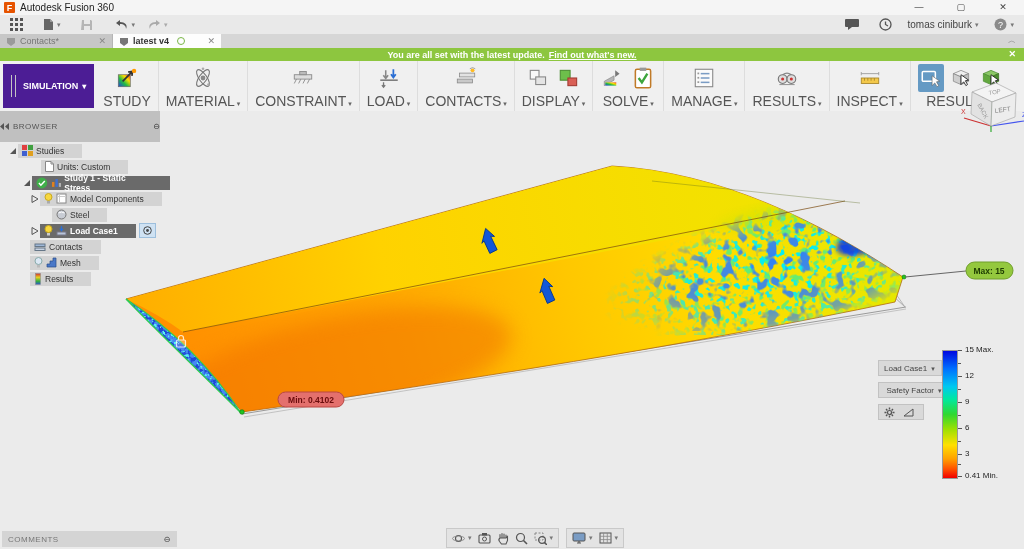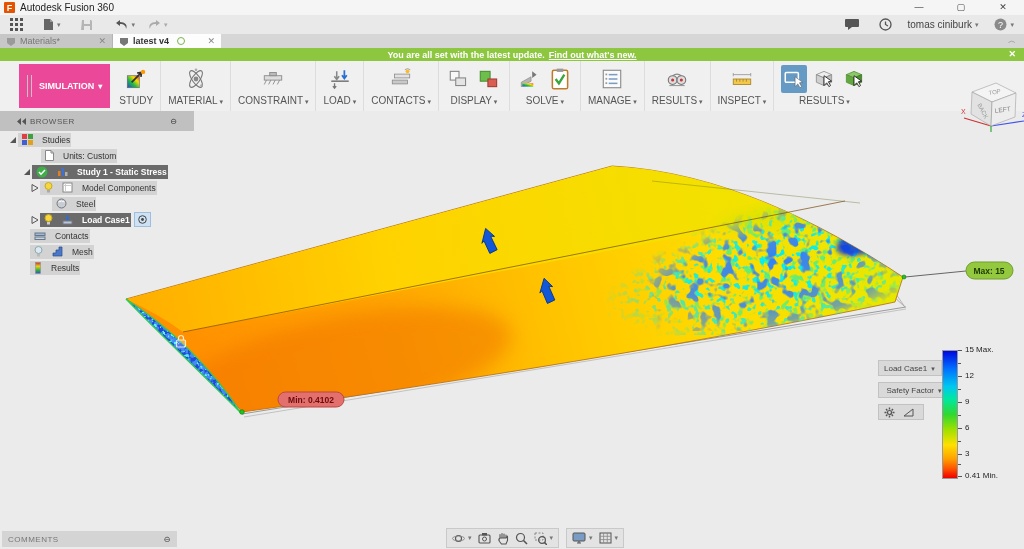--- a/index.html
+++ b/index.html
@@ -28,42 +28,42 @@
   .syncdot{width:6px;height:6px;border:1px solid #7ab648;border-radius:50%;margin-left:8px;}
   #collapse-chevron{margin-left:auto;color:#888;font-size:8px;padding:0 8px;line-height:14px;}
   
   #banner{position:absolute;left:0;top:48px;width:1024px;height:13px;background:#8dc63f;
     color:#fff;font-size:9px;font-weight:bold;display:flex;align-items:center;justify-content:center;}
   #banner a{color:#fff;text-decoration:underline;margin-left:4px;}
   #banner-close{position:absolute;right:8px;top:0;line-height:13px;font-size:9px;color:#fff;}
   
   #ribbon{position:absolute;left:0;top:61px;width:1024px;height:50px;background:#f0f0f0;
     border-bottom:1px solid #d8d8d8;display:flex;align-items:stretch;}
-  #workspace{margin:3px 2px 3px 19px;background:#ec4899;color:#fff;font-size:9px;font-weight:bold;
+  #workspace{margin:3px 2px 3px 3px;background:#4c1d95;color:#fff;font-size:9px;font-weight:bold;
     display:flex;align-items:center;padding:0 8px;}
   #workspace .grip{width:3px;height:22px;border-left:1px solid #c4c4c4;border-right:1px solid #c4c4c4;margin-right:7px;}
   #workspace .dd::after{content:"▾";font-size:8px;margin-left:4px;}
   .rgroup{display:flex;flex-direction:column;align-items:center;justify-content:flex-start;
     padding:3px 7px 2px;border-right:1px solid #ddd;}
   .ricons{display:flex;gap:4px;height:30px;align-items:center;}
   .ribtn{width:26px;height:28px;display:flex;align-items:center;justify-content:center;border-radius:2px;}
   .ribtn.hl{background:#659ac4;}
-  .rlabel{font-size:10px;color:#555;white-space:nowrap;margin-top:1px;}
+  .rlabel{font-size:14px;color:#555;white-space:nowrap;margin-top:1px;}
   .rlabel .dd::after{content:" ▾";font-size:7px;color:#666;}
   
   #canvas{position:absolute;left:0;top:111px;width:1024px;height:438px;background:#ebebeb;}
   #scene{position:absolute;left:0;top:0;}
   
   #browser{position:absolute;left:0;top:0;width:170px;}
-  #browser-header{height:20px;background:rgba(190,190,190,.95);display:flex;align-items:center;
-    font-size:8px;color:#555;padding:0 17px;width:160px;}
+  #browser-header{height:31px;background:rgba(190,190,190,.95);display:flex;align-items:center;
+    font-size:8px;color:#555;padding:0 0;width:160px;}
   #browser-header .ttl{margin-left:4px;letter-spacing:.5px;}
   #browser-header .dot{margin-left:auto;font-size:8px;color:#333;}
   .trow{display:flex;align-items:center;height:15px;margin-top:1px;font-size:8.5px;color:#333;}
-  .chip{display:flex;align-items:center;gap:9px;background:rgba(208,208,208,.9);padding:1px 1px 1px 4px;height:12px;}
+  .chip{display:flex;align-items:center;gap:3px;background:rgba(208,208,208,.9);padding:1px 18px 1px 4px;height:12px;}
   .chip.sel{background:#6a6a6a;color:#fff;font-weight:bold;}
   .exp{width:10px;display:flex;justify-content:center;}
   .circ-btn{margin-left:3px;background:#cfe2f3;border:1px solid #9dbfdd;height:13px;width:15px;
     display:flex;align-items:center;justify-content:center;}
   
   #legend-bar{position:absolute;left:942px;top:239px;width:14px;height:127px;border:1px solid #999;
     background:linear-gradient(to bottom,#0008e0 0%,#0070ff 14%,#00c8f0 28%,#00e8a0 38%,#30d830 50%,
       #a0e000 62%,#ffe000 74%,#ffa000 85%,#ff5000 93%,#f00000 100%);}
   .ltick{position:absolute;left:958px;width:4px;height:1px;background:#555;}
   .llabel{position:absolute;left:965px;font-size:8px;color:#222;}
@@ -161,21 +161,21 @@
       <span class="ddg">▾</span>
     </span>
   </div>
 </div>
 
 <div id="tabbar">
   <div class="tab inactive" style="width:100px">
     <svg class="mi" width="10" height="10" viewBox="0 0 10 10">
         <path d="M1 2 h8 v5 l-4 3 l-4 -3 z" fill="#9a9a9a"></path>
       </svg>
-    <span style="margin-left:4px">Materials*</span>
+    <span style="margin-left:4px">Contacts*</span>
     <span class="tclose">✕</span>
   </div>
   <div class="tab active" style="width:96px">
     <svg class="mi" width="10" height="10" viewBox="0 0 10 10">
         <path d="M1 2 h8 v5 l-4 3 l-4 -3 z" fill="#777"></path>
       </svg>
     <span style="margin-left:4px">latest v4</span>
     <span class="syncdot"></span>
     <span class="tclose">✕</span>
   </div>

